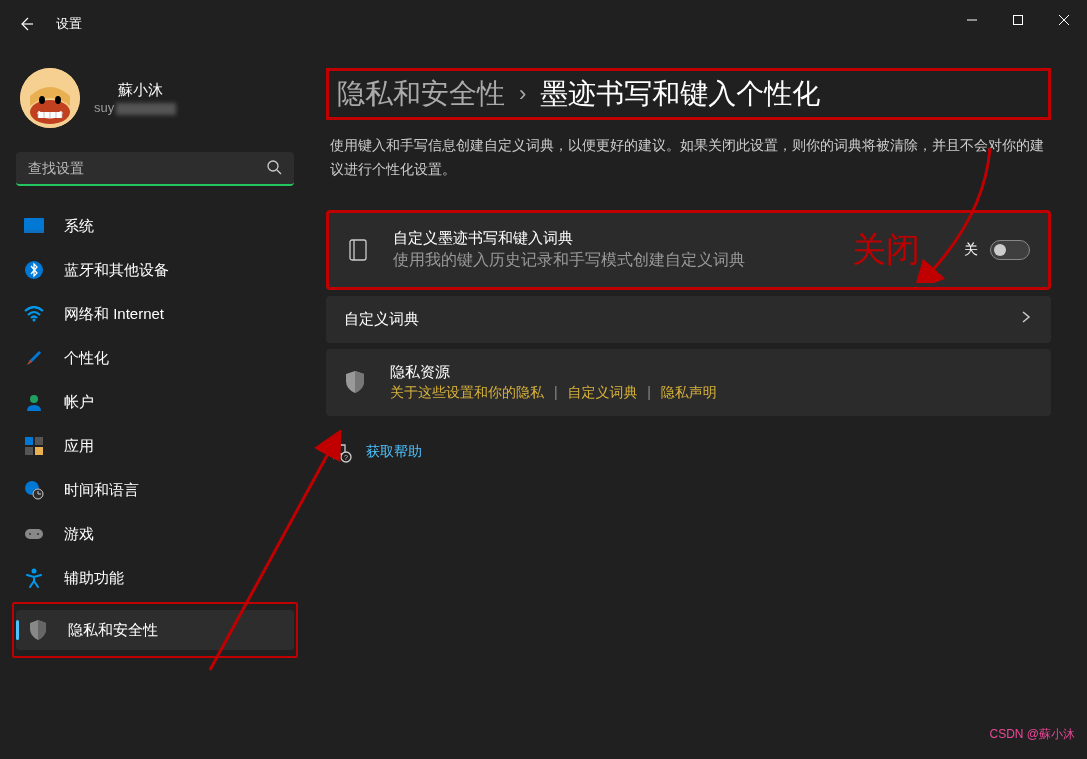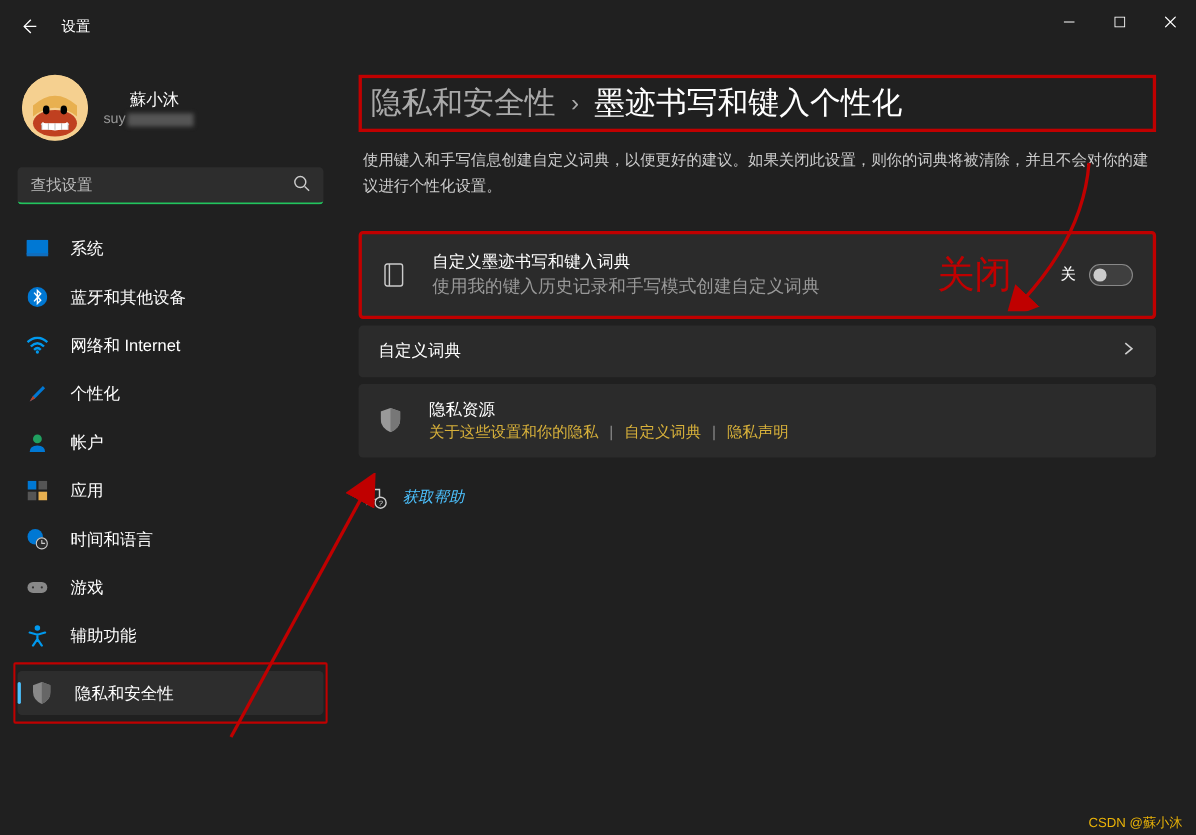--- a/index.html
+++ b/index.html
@@ -51,29 +51,29 @@
 .toggle-wrap { display: flex; align-items: center; gap: 12px; }
 .toggle-label { font-size: 14px; color: #fff; }
 .toggle { width: 40px; height: 20px; border-radius: 10px; background: #3f3f3f; border:1px solid #888; position: relative; cursor: pointer; }
 .toggle-knob { position: absolute; width: 12px; height: 12px; border-radius: 50%; background: #ccc; top: 3px; left: 3px; }
 .chevron { color: #ccc; }
 
 .resources-links { font-size: 14px; margin-top: 2px; }
 .resources-links a { color: #d8b13a; text-decoration: none; cursor:pointer; }
 .resources-links .divider { color: #888; margin: 0 6px; }
 
-.help-row { display: flex; align-items: center; gap: 16px; padding: 20px 4px; font-style: italic; }
+.help-row { display: flex; align-items: center; gap: 16px; padding: 20px 4px; }
 .help-icon { width: 20px; height: 20px; color:#ccc; position:relative; }
 .help-text { color: #4cc2ff; font-size: 14px; cursor:pointer; }
 .anno-card1 { border: 3px solid #c00000; border-radius:4px; }
 .anno-nav-box { border: 2px solid #c00000; padding:2px; border-radius:2px; }
 .anno-arrow { position: absolute; pointer-events: none; }
 .anno-label { position:absolute; color:#c00000; font-size:34px; font-family:"SimSun","宋体",serif; pointer-events:none; }
 
-.watermark { position:absolute; right:12px; bottom:2px; color:#eab308; font-size:12px; }
+.watermark { position:absolute; right:12px; bottom:16px; color:#ec4899; font-size:12px; }
 </style>
 </head>
 <body>
 
 <div class="titlebar">
   <div class="titlebar-left">
     <div class="back-btn">
       <svg width="16" height="16" viewBox="0 0 16 16">
           <path d="M10 2 L4 8 L10 14" stroke="currentColor" stroke-width="1.2" fill="none"></path>
           <path d="M4 8 H15" stroke="currentColor" stroke-width="1.2"></path>

